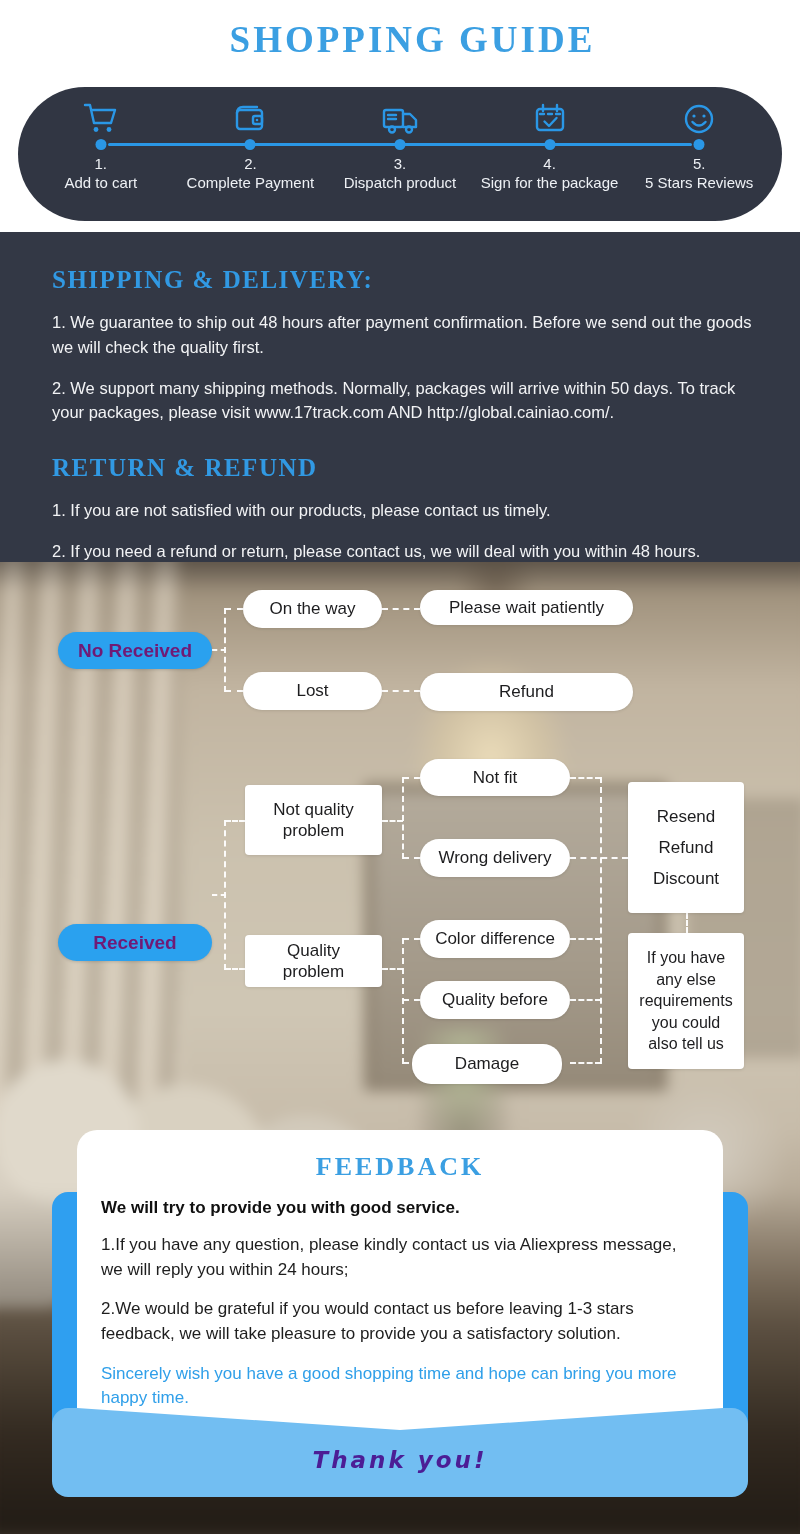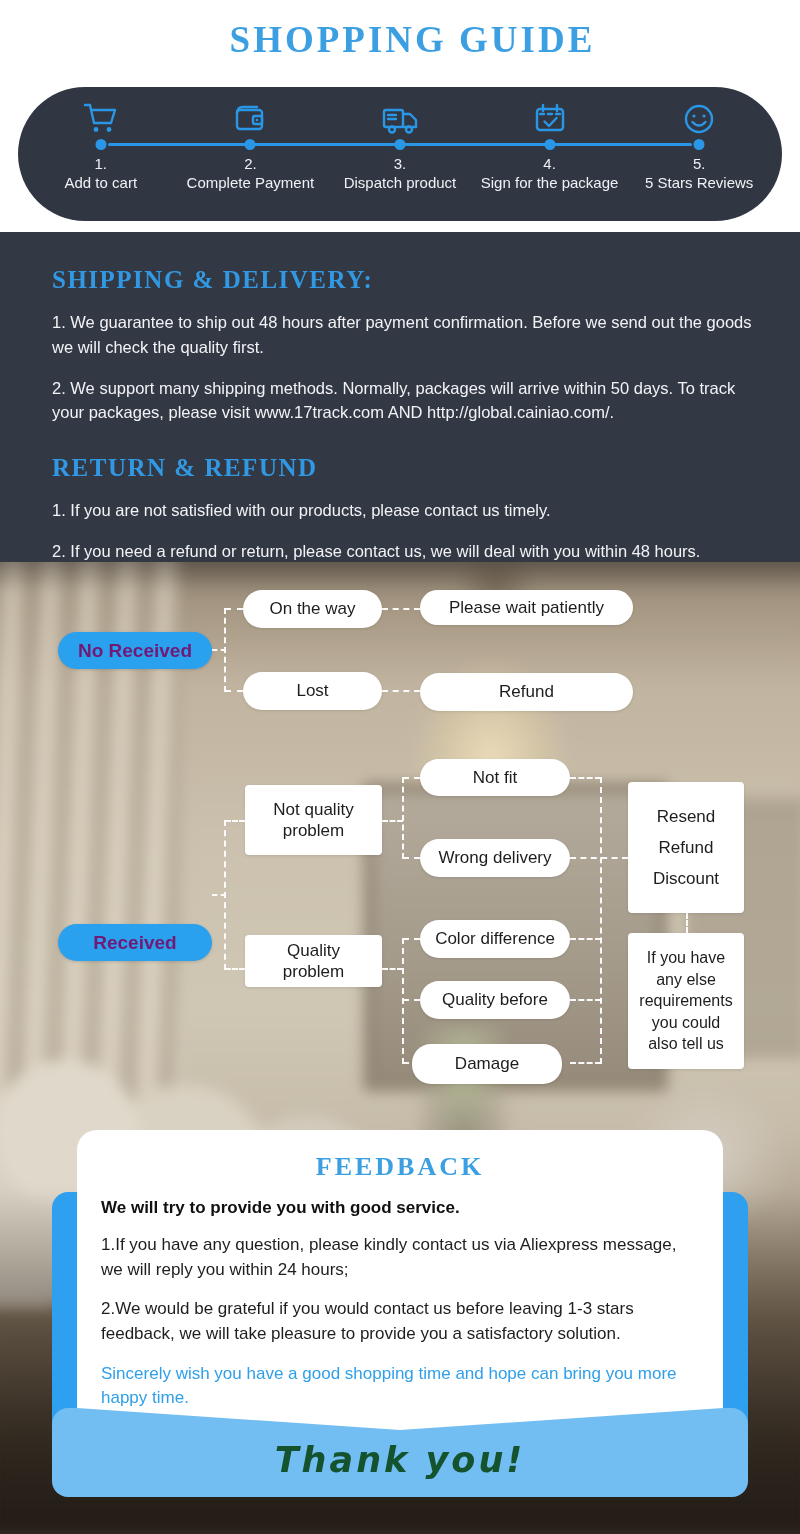--- a/index.html
+++ b/index.html
@@ -70,21 +70,21 @@
     box-shadow:0 1px 3px rgba(0,0,0,.15);}
   .hline{position:absolute;border-top:2px dashed rgba(255,255,255,.95);z-index:2;}
   .vline{position:absolute;border-left:2px dashed rgba(255,255,255,.95);z-index:2;}
 
   
   .feedback-panel{position:absolute;left:52px;top:630px;width:696px;height:272px;
     background:#2f9ff0;border-radius:16px;z-index:4;}
   .thankyou-banner{position:absolute;left:52px;top:846px;width:696px;height:89px;background:#72bef2;
     border-radius:16px;z-index:5;display:flex;align-items:center;justify-content:center;
     padding-top:14px;box-sizing:border-box;}
-  .thankyou-text{color:#14532d;font-size:35px;font-weight:700;font-style:italic;letter-spacing:3px;
+  .thankyou-text{color:#4c1d95;font-size:23px;font-weight:700;font-style:italic;letter-spacing:3px;
     font-family:"DejaVu Sans",sans-serif;}
   .feedback-card{position:absolute;left:77px;top:568px;width:646px;height:300px;background:#fff;
     border-radius:20px;z-index:6;clip-path:polygon(0 0,100% 0,100% calc(100% - 22px),50% 100%,0 calc(100% - 22px));
     padding:18px 24px 0;box-sizing:border-box;}
   .feedback-heading{text-align:center;font-family:"Liberation Serif",serif;font-weight:700;font-size:26px;
     color:#3b9fe2;letter-spacing:3px;margin:4px 0 16px;}
   .feedback-intro{font-weight:700;font-size:17px;color:#101010;margin:0 0 15px;}
   .feedback-item{font-size:17px;line-height:1.45;color:#1e1e1e;margin:0 0 15px;}
   .feedback-wish{font-size:17px;line-height:1.45;color:#2f9fe9;margin:0;}
 

